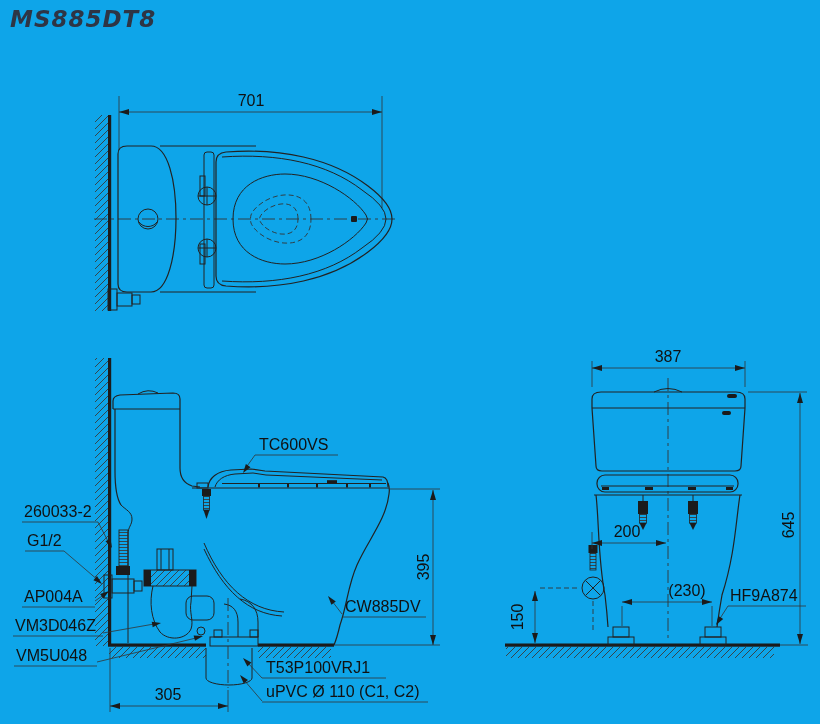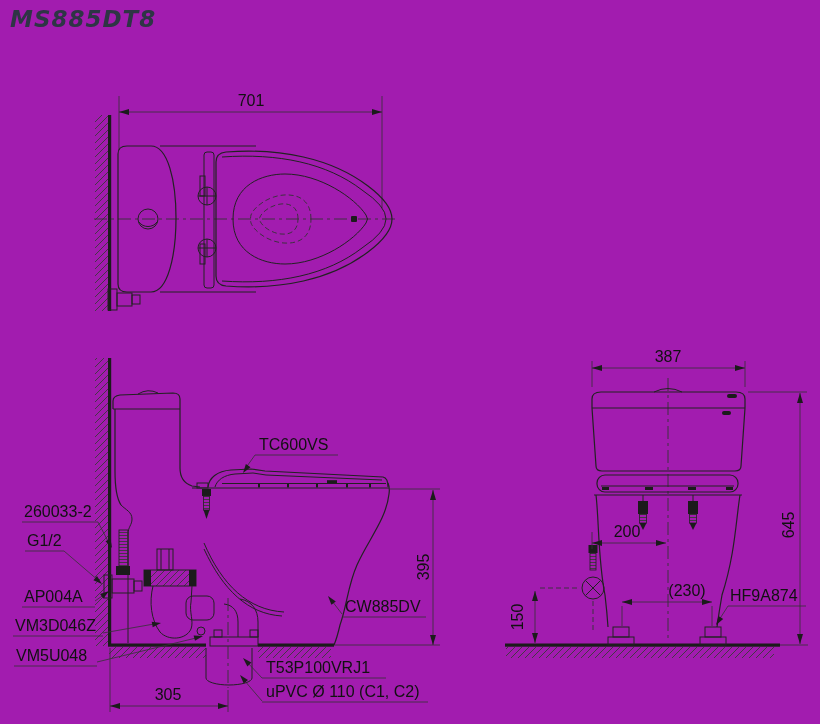--- a/index.html
+++ b/index.html
@@ -1,16 +1,16 @@
 <!DOCTYPE html>
 <html><head>
 <meta charset="utf-8">
 <style>
   html,body{margin:0;padding:0;background:#ffffff;}
-  .stage{position:relative;width:820px;height:724px;background:#a21caf;overflow:hidden;}
+  .stage{position:relative;width:820px;height:724px;background:#0ea5e9;overflow:hidden;}
   svg{display:block;}
   .ln{stroke:#222;stroke-width:1;fill:none;}
   .ln2{stroke:#222;stroke-width:1.2;fill:none;}
   .thin{stroke:#333;stroke-width:0.8;fill:none;}
   .dark{fill:#1b1b1b;stroke:none;}
   .cl{stroke:#333;stroke-width:0.9;fill:none;stroke-dasharray:13 4 3 4;}
   .hid{stroke:#333;stroke-width:0.9;fill:none;stroke-dasharray:5 3;}
   .arr{fill:#1b1b1b;stroke:none;}
   .lbl{font:16px "Liberation Sans", sans-serif;fill:#111;}
   .dim{font:16px "Liberation Sans", sans-serif;fill:#111;}

